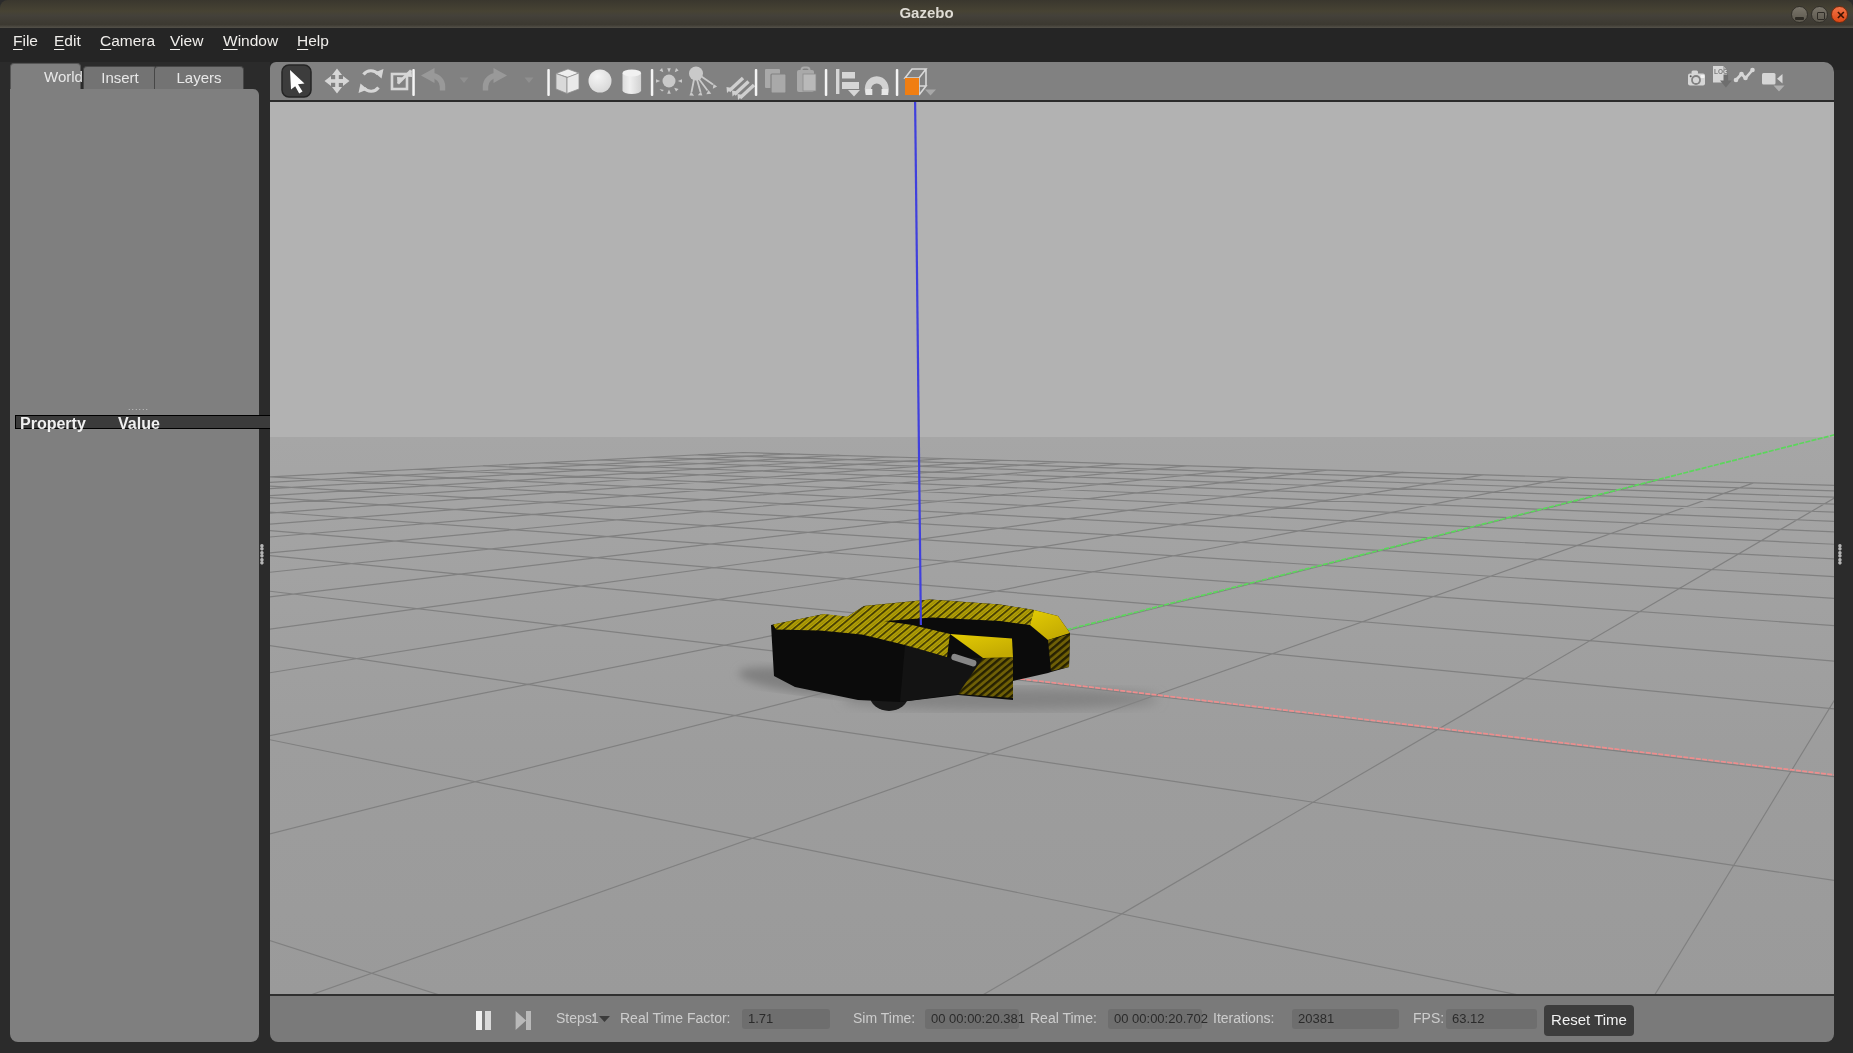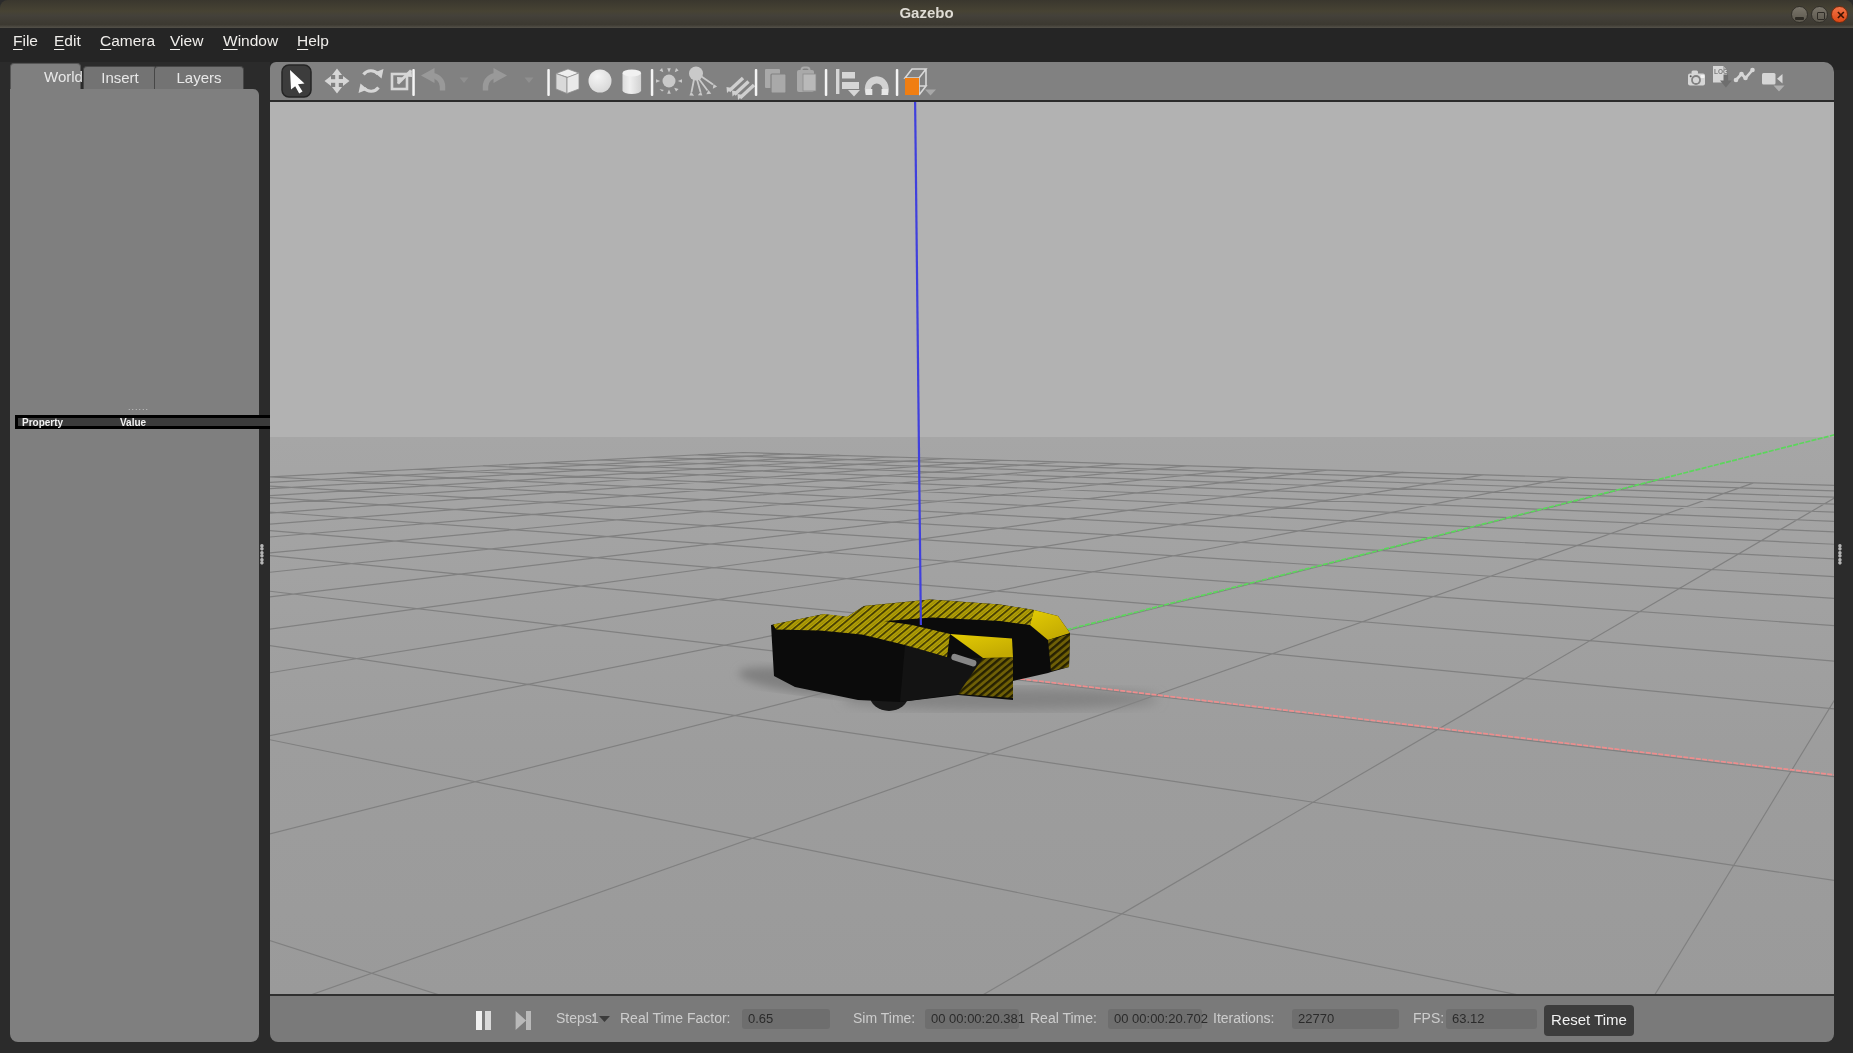--- a/index.html
+++ b/index.html
@@ -23,22 +23,22 @@
 #tabworld{left:10px;top:1px;width:71px;height:26px;background:#7f7f7f;border-color:#555;line-height:25px;padding-left:33px;}
 #tabinsert{left:83px;width:74px;}
 #tablayers{left:154px;width:90px;}
 #panel{left:10px;top:89px;width:249px;height:953px;background:#7f7f7f;
   border-radius:0 6px 8px 8px;}
 #tree{position:absolute;left:0;top:8px;width:249px;color:#dcdcdc;font-size:15px;}
 #tree div{height:17.2px;line-height:17.2px;padding-left:39px;}
 .tri{position:absolute;left:26px;width:0;height:0;border-left:5.5px solid #d6d6d6;
   border-top:4px solid transparent;border-bottom:4px solid transparent;}
 #dots1{left:118px;top:313px;width:40px;height:7px;color:#c9c9c9;font-size:9px;letter-spacing:1px;}
-#prophdr{left:5px;top:326px;width:288px;height:14px;background:#3b3b3b;border:3px solid #000000;
-  color:#f0f0f0;font-size:10px;font-weight:bold;}
+#prophdr{left:5px;top:326px;width:288px;height:14px;background:#3b3b3b;border:1px solid #000000;
+  color:#f0f0f0;font-size:16px;font-weight:bold;}
 #prophdr b{position:absolute;top:-1px;}
 #toolbar{left:270px;top:62px;width:1564px;height:38px;background:#818181;border-radius:6px 10px 0 0;}
 #view3d{left:270px;top:102px;width:1564px;height:892px;}
 #botbar{left:270px;top:994px;width:1564px;height:48px;background:#7a7a7a;border-top:2px solid #303030;
   border-radius:0 0 8px 8px;color:#cdcdcd;font-size:14px;}
 #botbar span{position:absolute;top:14px;white-space:nowrap;}
 .fld{position:absolute;top:13px;height:20px;background:#6e6e6e;border-radius:3px;color:#2b2b2b;
   font-size:13px;line-height:20px;padding-left:6px;white-space:nowrap;}
 #resetbtn{position:absolute;left:1274px;top:9px;width:90px;height:31px;background:#3d3d3d;border-radius:4px;
   color:#f2f2f2;font-size:15px;text-align:center;line-height:30px;}
@@ -255,25 +255,25 @@
   <svg style="position:absolute;left:200px;top:0" width="160" height="46" viewBox="0 0 160 46">
 <rect x="6" y="15" width="6" height="19" fill="#f0f0f0"></rect>
 <rect x="15" y="15" width="6" height="19" fill="#d9d9d9"></rect>
 <path d="M45.6 15 l10.5 9.5 l-10.5 9.5 Z" fill="#b9b9b9"></path>
 <rect x="56" y="15" width="5" height="19" fill="#b9b9b9"></rect>
 <path d="M129 20 l5.5 6 l5.5 -6 Z" fill="#3c3c3c"></path>
 </svg>
   <span style="left:286px">Steps:</span>
     <span style="left:321px">1</span>
   <span style="left:350px">Real Time Factor:</span>
-  <div class="fld" style="left:472px;width:88px">0.65</div>
+  <div class="fld" style="left:472px;width:88px">1.71</div>
   <span style="left:583px">Sim Time:</span>
   <div class="fld" style="left:655px;width:94px">00 00:00:20.381</div>
   <span style="left:760px">Real Time:</span>
   <div class="fld" style="left:838px;width:94px">00 00:00:20.702</div>
   <span style="left:943px">Iterations:</span>
-  <div class="fld" style="left:1022px;width:107px">22770</div>
+  <div class="fld" style="left:1022px;width:107px">20381</div>
   <span style="left:1143px">FPS:</span>
   <div class="fld" style="left:1176px;width:91px">63.12</div>
   <div id="resetbtn">Reset Time</div>
 </div>
 <div class="abs vdots" style="left:259px;top:544px">●<br>●<br>●<br>●<br>●<br>●</div>
 <div class="abs vdots" style="left:1837px;top:544px">●<br>●<br>●<br>●<br>●<br>●</div>
 
 </body></html>

